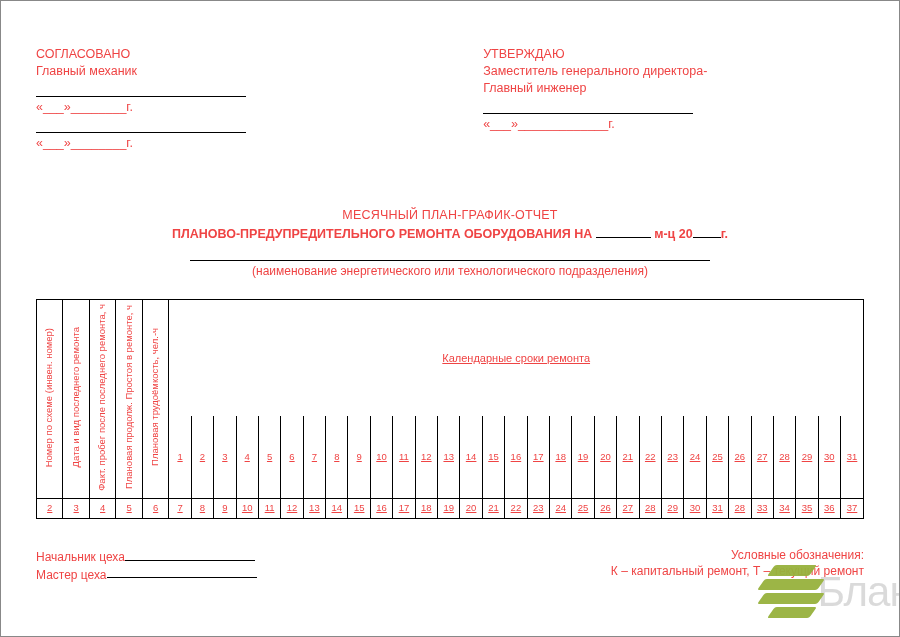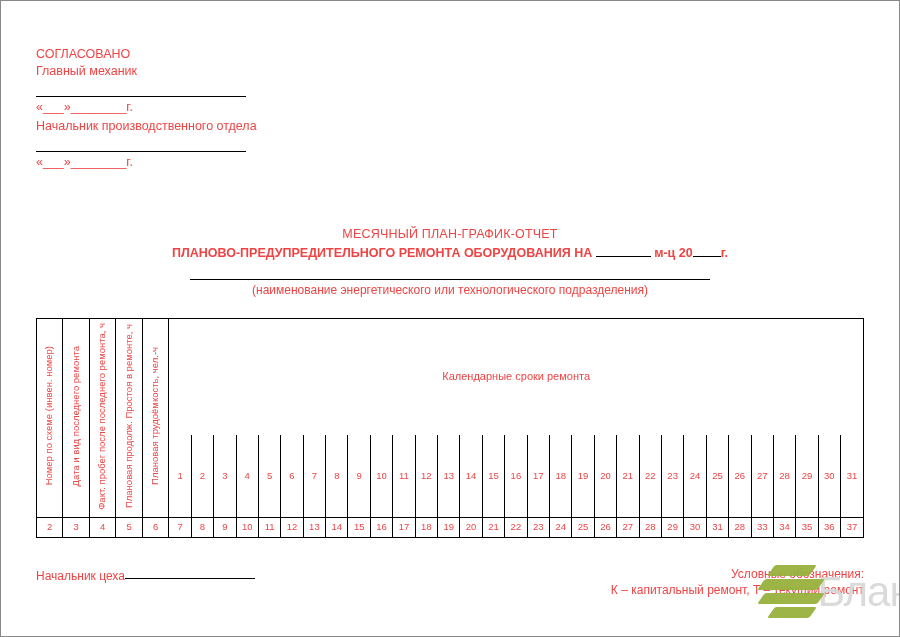--- a/index.html
+++ b/index.html
@@ -59,20 +59,21 @@
     border-bottom: 1px solid #000;
     height: 1px;
   }
   .subdiv-caption {
     margin-top: 2px;
     font-size: 12px;
     text-align: center;
   }
   .table-wrap {
     margin-top: 20px;
+    text-decoration: underline;
   }
   table.sched {
     border-collapse: collapse;
     width: 100%;
     font-size: 10px;
     table-layout: fixed;
   }
   table.sched th, table.sched td {
     border-left: 1px solid #000;
     border-right: 1px solid #000;
@@ -185,23 +186,29 @@
 
 <div class="page-outer">
   <div class="page">
 
     <div class="approvals">
       <div class="appr-left">
         <div>СОГЛАСОВАНО</div>
         <div>Главный механик</div>
         <span class="sig-full" style="width:210px;"></span>
         <div style="margin-top:2px;">«___»________г.</div>
-        <div style="margin-top:2px;">Начальник производственного отдела</div>
         <span class="sig-full" style="width:210px;"></span>
         <div style="margin-top:2px;">«___»________г.</div>
+      </div>
+      <div class="appr-right">
+        <div>УТВЕРЖДАЮ</div>
+        <div>Заместитель генерального директора-</div>
+        <div>Главный инженер</div>
+        <span class="sig-full" style="width:210px;"></span>
+        <div style="margin-top:2px;">«___»_____________г.</div>
       </div>
     </div>
 
     <div class="center-block">
       <div class="title1">МЕСЯЧНЫЙ ПЛАН-ГРАФИК-ОТЧЕТ</div>
       <div class="title2">
         <span>ПЛАНОВО-ПРЕДУПРЕДИТЕЛЬНОГО РЕМОНТА ОБОРУДОВАНИЯ НА </span><span class="uline" style="width:55px;"></span><span> м-ц 20</span><span class="uline" style="width:28px;"></span><span>г.</span>
       </div>
       <div class="subdiv-line"></div>
       <div class="subdiv-caption">(наименование энергетического или технологического подразделения)</div>
@@ -329,20 +336,23 @@
         </tr>
       </tbody>
         </table>
     </div>
 
     <div class="footer">
       <div class="footer-left">
         <div>
           <span>Начальник цеха</span><span class="uline" style="width:130px;"></span>
         </div>
+        <div>
+          <span>Мастер цеха</span><span class="uline" style="width:150px;"></span>
+        </div>
       </div>
       <div class="footer-right">
         <div>Условные обозначения:</div>
         <div>К – капитальный ремонт, Т – текущий ремонт</div>
       </div>
     </div>
 
   </div>
 
   <div class="watermark">

